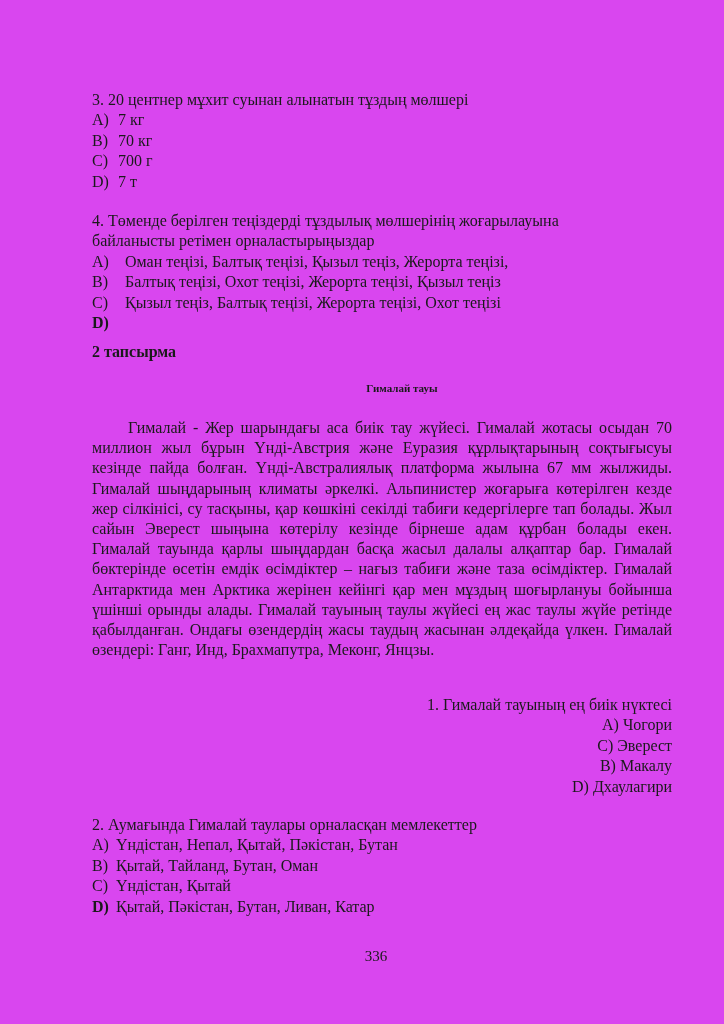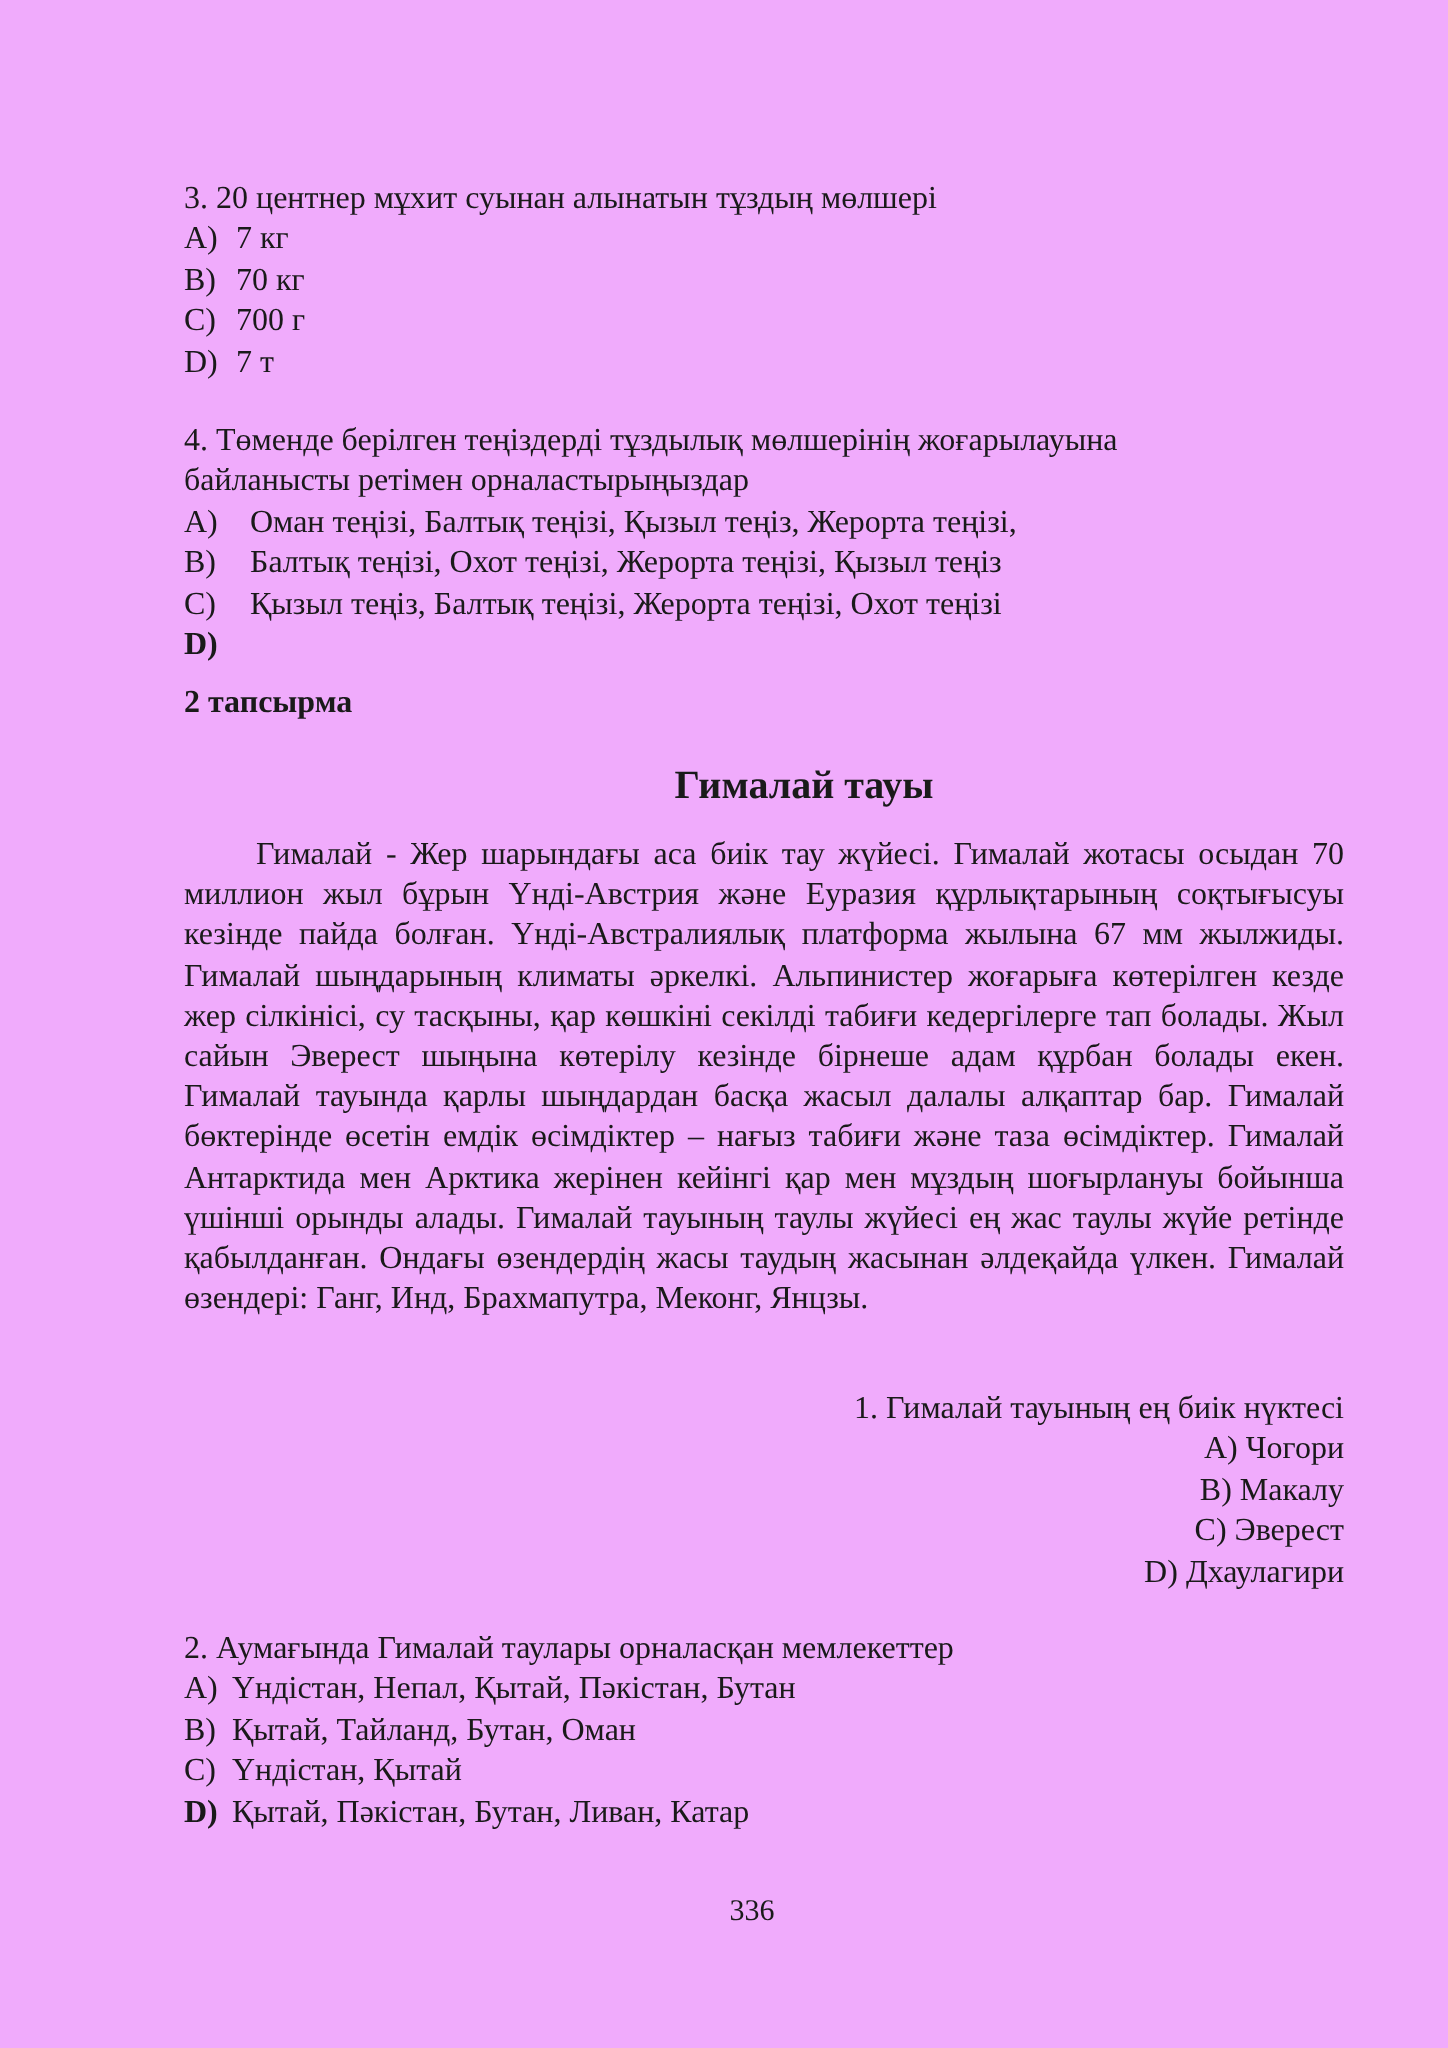--- a/index.html
+++ b/index.html
@@ -1,27 +1,27 @@
 <!DOCTYPE html>
 <html><head>
 <meta charset="utf-8">
 <style>
   html, body { margin:0; padding:0; background:#ffffff; }
   body { width:724px; height:1024px; position:relative; overflow:hidden;
          font-family:"Liberation Serif", "DejaVu Serif", serif; color:#1a1a1a; font-size:16px; }
-  .page { position:absolute; left:0; top:0; width:724px; height:1024px; background:#f0abfc; }
+  .page { position:absolute; left:0; top:0; width:724px; height:1024px; background:#d946ef; }
   .block { position:absolute; left:92px; width:580px; }
   .line { height:20.4px; line-height:20.4px; white-space:nowrap; }
   .opt { display:flex; }
   .opt .lbl { display:inline-block; }
   .opt4 .lbl { width:33px; }
   .opt3 .lbl { width:26px; }
   .optq2 .lbl { width:24px; }
   .bold { font-weight:bold; }
-  .title { position:absolute; top:382px; left:0; width:724px; text-align:center; font-weight:bold; font-size:20px; padding-left:80px; box-sizing:border-box; }
+  .title { position:absolute; top:382px; left:0; width:724px; text-align:center; font-weight:bold; font-size:11px; padding-left:80px; box-sizing:border-box; }
   .para { position:absolute; left:92px; top:418px; width:580px; text-align:justify; line-height:20.2px; font-size:16px; text-indent:36px; }
   .pagenum { position:absolute; top:948px; left:0; width:724px; text-align:center; font-size:15px; padding-left:28px; box-sizing:border-box; }
 </style>
 </head>
 <body>
 
 <div class="page">
 
   <div class="block" style="top:90px;">
     <div class="line">3. 20 центнер мұхит суынан алынатын тұздың мөлшері</div>
@@ -69,26 +69,26 @@
 
   <div class="para">Гималай - Жер шарындағы аса биік тау жүйесі. Гималай жотасы осыдан 70 миллион жыл бұрын Үнді-Австрия және Еуразия құрлықтарының соқтығысуы кезінде пайда болған. Үнді-Австралиялық платформа жылына 67 мм жылжиды. Гималай шыңдарының климаты әркелкі. Альпинистер жоғарыға көтерілген кезде жер сілкінісі, су тасқыны, қар көшкіні секілді табиғи кедергілерге тап болады. Жыл сайын Эверест шыңына көтерілу кезінде бірнеше адам құрбан болады екен. Гималай тауында қарлы шыңдардан басқа жасыл далалы алқаптар бар. Гималай бөктерінде өсетін емдік өсімдіктер – нағыз табиғи және таза өсімдіктер. Гималай Антарктида мен Арктика жерінен кейінгі қар мен мұздың шоғырлануы бойынша үшінші орынды алады. Гималай тауының таулы жүйесі ең жас таулы жүйе ретінде қабылданған. Ондағы өзендердің жасы таудың жасынан әлдеқайда үлкен. Гималай өзендері: Ганг, Инд, Брахмапутра, Меконг, Янцзы.</div>
 
   <div class="block" style="top:695px;text-align:right;">
     <div class="line">1. Гималай тауының ең биік нүктесі</div>
     <div class="line">
       <span>A)</span>
       <span>Чогори</span>
     </div>
     <div class="line">
+      <span>C)</span>
+      <span>Эверест</span>
+    </div>
+    <div class="line">
       <span>B)</span>
       <span>Макалу</span>
-    </div>
-    <div class="line">
-      <span>C)</span>
-      <span>Эверест</span>
     </div>
     <div class="line">
       <span>D)</span>
       <span>Дхаулагири</span>
     </div>
   </div>
 
   <div class="block" style="top:815px;">
     <div class="line">2. Аумағында Гималай таулары орналасқан мемлекеттер</div>
     <div class="line opt optq2">

